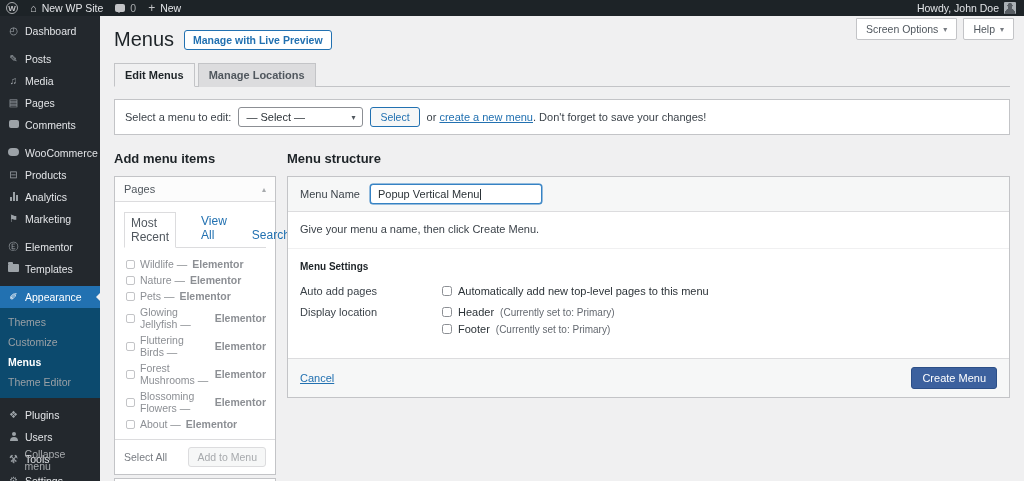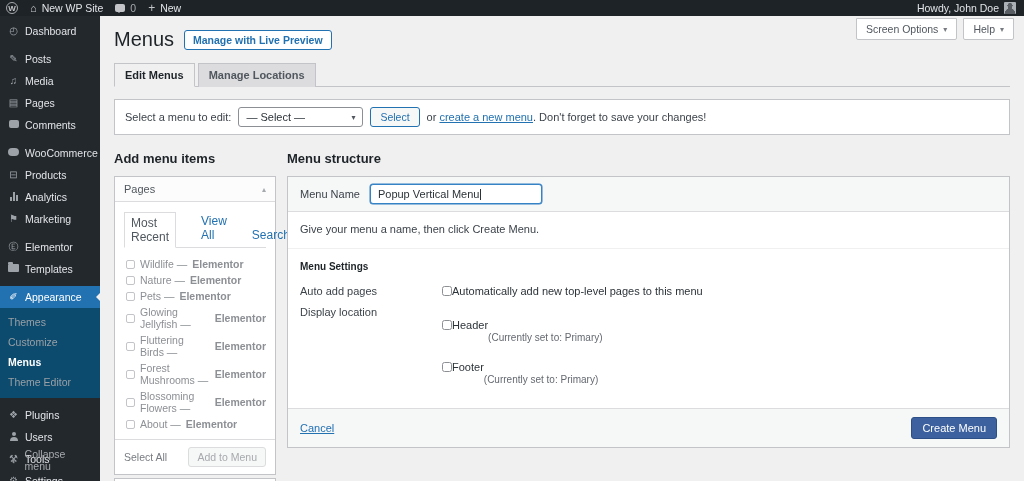--- a/index.html
+++ b/index.html
@@ -191,22 +191,22 @@
     padding: 3px 7px; font-size: 11px; width: 172px; height: 20px;
     color: #2c3338; display: flex; align-items: center; cursor: text;
   }
   .caret-bar { display: inline-block; width: 1px; height: 11px; background: #2c3338; margin-left: 1px; }
   .desc-row { padding: 11px 12px 13px; font-size: 11px; color: #3c434a; border-bottom: 1px solid #f0f0f1; }
   .settings { padding: 12px 12px 14px; }
   .settings-heading { font-size: 10px; font-weight: 700; color: #1d2327; margin-bottom: 13px; }
   .setting-row { display: flex; margin-bottom: 9px; font-size: 11px; }
   .setting-label { width: 142px; flex: none; color: #3c434a; }
   .setting-options { display: flex; flex-direction: column; gap: 5px; }
-  .opt { display: flex; align-items: center; color: #2c3338; }
-  .note { color: #646970; font-size: 10px; margin-top: 26px; }
+  .opt { display: flex; align-items: center; gap: 6px; color: #2c3338; }
+  .note { color: #646970; font-size: 10px; }
   .menu-footer {
     background: #f6f7f7; border-top: 1px solid #dcdcde; padding: 8px 12px;
     display: flex; justify-content: space-between; align-items: center; gap: 36px;
   }
   .btn-primary {
     background: #3c619e; border: 1px solid #2c4f87; color: #fff;
     padding: 4px 10px; border-radius: 3px; font-size: 11px; cursor: pointer;
   }
 </style>
 </head>

